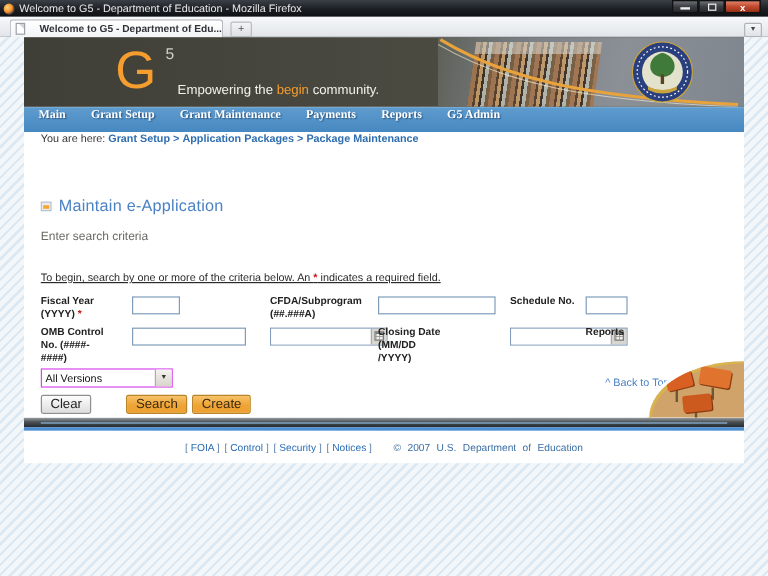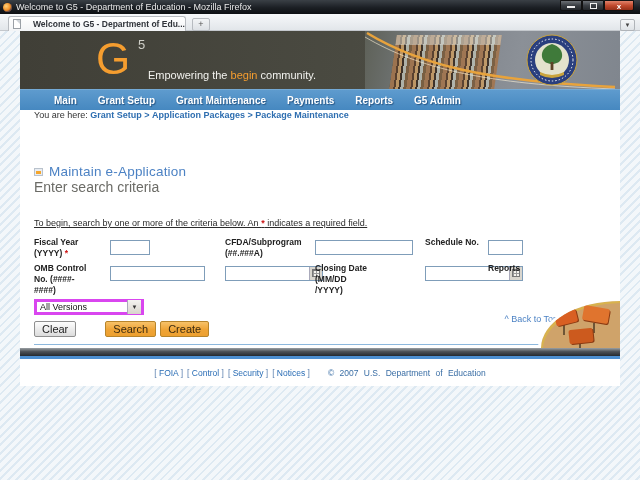--- a/index.html
+++ b/index.html
@@ -70,37 +70,37 @@
   .books::before { content:""; position:absolute; left:0; top:0; width:100%; height:10px; background:rgba(230,230,220,.55); }
   .swoosh { position:absolute; left:0; top:0; width:255px; height:58px; }
   .seal { position:absolute; right:42px; top:3px; width:52px; height:52px; }
   .tagline-wrap { position:absolute; left:128px; top:38px; font-size:11px; color:#f2f2ee; white-space:nowrap; }
   .tagline-hl { color:#f59d2f; }
   .g-logo { position:absolute; left:76px; top:2px; color:#f59d2f; font-size:44px; line-height:52px; font-weight:normal; }
   .g-sup { position:absolute; left:118px; top:6px; color:#cfcfc8; font-size:13px; }
 
   
   .nav { height:21px; background:linear-gradient(#5e9bce,#4688c0); border-top:1px solid #74aad6;
-    display:flex; align-items:center; gap:21px; padding-left:34px; }
+    display:flex; align-items:flex-start; gap:21px; padding-left:12px;font-family:Liberation Serif, serif; }
   .nav-item { color:#fff; font-size:10px; font-weight:bold; text-shadow:1px 1px 1px rgba(10,40,80,.55); white-space:nowrap; }
 
   
   .breadcrumb { height:20px; background:#fff; font-size:9px; color:#333;
     display:flex; align-items:flex-start; padding-left:14px; white-space:pre; }
   .crumb-link { color:#2e6eb0; font-weight:bold; }
   .crumb-sep { color:#2e6eb0; font-weight:bold; }
 
   
   .content { position:relative; height:218px; background:#fff; padding:8px 0 0 14px; }
   .page-title-row { display:flex; align-items:center; gap:6px;margin-top:26px; }
   .title-bullet { width:9px; height:8px; background:#e9edf2; border:1px solid #b9c2cc; position:relative; }
   .title-bullet::after { content:""; position:absolute; left:1px; right:1px; top:2px; height:3px; background:#f5a62c; }
   .page-title { color:#4c82c4; font-size:13.5px; letter-spacing:.2px; }
 
-  .section-heading { font-size:14px; color:#6b6b66; }
+  .section-heading { margin-top:13px; font-size:10px; color:#6b6b66; }
   .instruction { margin-top:23px; font-size:9px; color:#2b2b2b;text-decoration:underline; }
   .req { color:#cc1111; font-weight:bold; }
 
   .form-grid { margin-top:8px; display:grid;
     grid-template-columns:76px 115px 90px 110px 63px 122px;
     row-gap:4px; align-items:start; }
   .flabel { font-size:8.5px; font-weight:bold; color:#222; line-height:1.25; padding-top:1px; }
   .flabel .inner { display:inline-block; max-width:60px; }
   .flabel .inner2 { display:inline-block; max-width:72px; }
   .flabel .inner3 { display:inline-block; max-width:58px; }
@@ -109,21 +109,21 @@
   .date-wrap { display:inline-flex; width:98px; height:15px; border:1px solid #7f9db9; background:#fff; }
   .date-wrap input { flex:1; min-width:0; border:none; height:13px; font-size:9px; padding:0 2px; }
   .cal-btn { width:13px; height:13px; background:#d9d6cf; border-left:1px solid #aab;
     display:flex; align-items:center; justify-content:center; }
   .cal-glyph { width:8px; height:8px; border:1px solid #777; background:
     linear-gradient(#777 1.5px, transparent 1.5px),
     linear-gradient(90deg,#999 1px, transparent 1px),
     linear-gradient(#999 1px, transparent 1px);
     background-size:100% 100%, 3px 3px, 3px 3px; background-color:#f4f2ee; }
 
-  .select { width:110px; height:16px; border:3px solid #d946ef; background:#fff;
+  .select { width:110px; height:16px; border:1px solid #d946ef; background:#fff;
     display:flex; align-items:center; font-size:9px; color:#111; }
   .select .sel-text { flex:1; padding-left:3px; white-space:nowrap; overflow:hidden; }
   .sel-arrow { width:14px; height:14px; background:linear-gradient(#f4f3f0,#d8d4cc);
     border-left:1px solid #aab; display:flex; align-items:center; justify-content:center;
     font-size:6px; color:#333; }
 
   .btn-row { margin-top:6px; display:flex; align-items:center; }
   .btn { height:16px; font-size:11px; padding:0 7px; border-radius:2px; }
   .btn-clear { border:1px solid #8f8f8f; background:linear-gradient(#fdfdfd,#dcdcdc); color:#222; }
   .btn-amber { border:1px solid #b8852b; background:linear-gradient(#f7c269,#efa436 55%,#eda02f); color:#3a2a10; }

